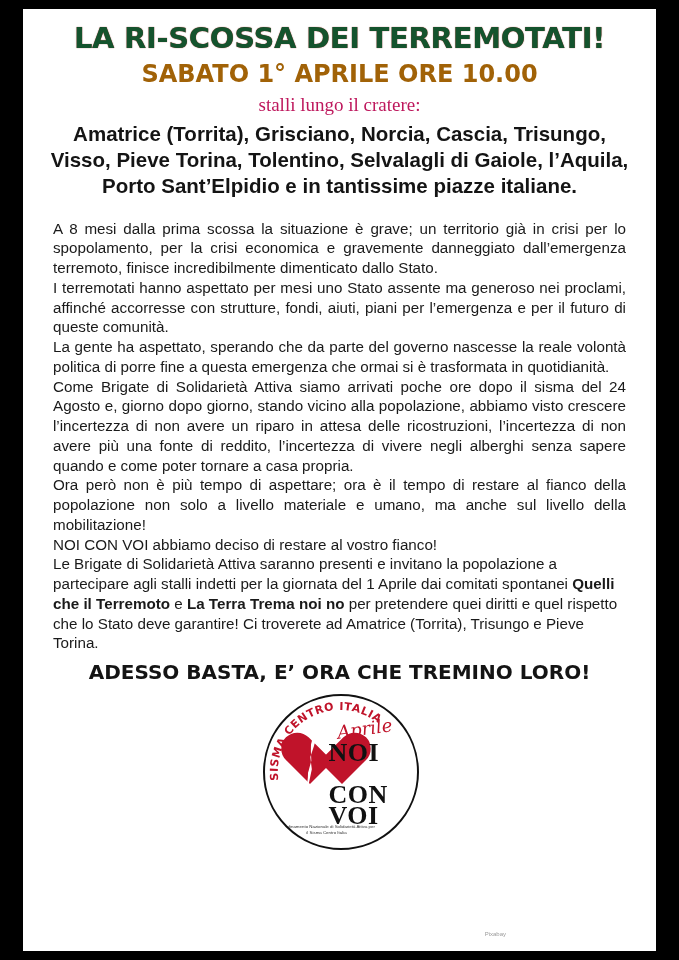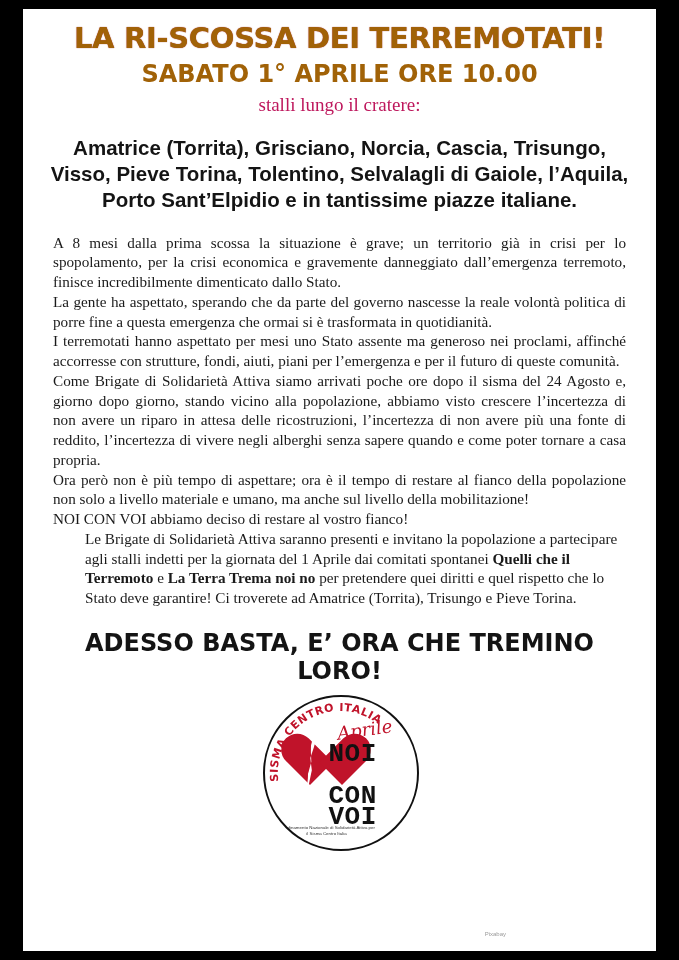--- a/index.html
+++ b/index.html
@@ -18,21 +18,21 @@
     width: 633px;
     height: 942px;
     margin: 9px auto 0 auto;
     background: #ffffff;
     box-sizing: border-box;
     padding: 14px 24px 0 24px;
     overflow: hidden;
   }
   .headline {
     text-align: center;
-    color: #a16207;
+    color: #14532d;
     font-weight: bold;
     font-size: 29px;
     letter-spacing: -0.3px;
     line-height: 1.05;
     font-family: "DejaVu Sans", sans-serif;
     text-shadow: 0 0 1px #9c1f1f;
   }
   .subhead {
     text-align: center;
     color: #a16207;
@@ -48,47 +48,47 @@
     font-size: 19px;
     margin-top: 6px;
     font-family: "Liberation Serif", serif;
   }
   .places {
     text-align: center;
     color: #141414;
     font-weight: bold;
     font-size: 20.5px;
     line-height: 1.28;
-    margin-top: 19px;
+    margin-top: 5px;
     padding: 0 2px;
     font-family: "Liberation Sans", sans-serif;
   }
   .body-text {
     margin-top: 19px;
     color: #1a1a1a;
     font-size: 15.2px;
     line-height: 1.30;
     text-align: justify;
-    font-family: Liberation Serif, serif;
+    font-family: Liberation Sans, sans-serif;
     padding: 0 6px;
   }
   .body-text p {
     margin: 0 0 0 0;
     text-align: justify;
   }
-  .body-text p:last-child { text-align: left; margin-left: 32px; }
+  .body-text p:last-child { text-align: left; }
   .bold-inline {
     font-weight: bold;
   }
   .closing {
     text-align: center;
     color: #141414;
     font-weight: bold;
-    font-size: 24px;
-    margin-top: 21px;
+    font-size: 20px;
+    margin-top: 7px;
     font-family: "DejaVu Sans", sans-serif;
   }
   .logo-area {
     position: relative;
     margin: 8px auto 0 auto;
     width: 210px;
     height: 135px;
   }
   .logo-circle {
     position: absolute;
@@ -161,21 +161,21 @@
     font-family: "DejaVu Serif", serif;
     transform: rotate(-8deg);
   }
   .logo-noi, .logo-con, .logo-voi {
     position: absolute;
     left: 64px;
     color: #111;
     font-weight: bold;
     font-size: 26px;
     line-height: 1;
-    font-family: Liberation Mono, monospace;
+    font-family: Liberation Serif, serif;
     letter-spacing: 0.5px;
   }
   .logo-noi { top: 44px; }
   .logo-con { top: 72px; margin-top: 14px; }
   .logo-voi { top: 107px; }
   .logo-footer {
     position: absolute;
     left: 12px;
     top: 128px;
     width: 100px;
@@ -202,22 +202,22 @@
   <div class="headline">LA RI-SCOSSA DEI TERREMOTATI!</div>
 
   <div class="subhead">SABATO 1° APRILE ORE 10.00</div>
 
   <div class="stalli-label">stalli lungo il cratere:</div>
 
   <div class="places">Amatrice (Torrita), Grisciano, Norcia, Cascia, Trisungo, Visso, Pieve Torina, Tolentino, Selvalagli di Gaiole, l’Aquila, Porto Sant’Elpidio e in tantissime piazze italiane.</div>
 
   <div class="body-text">
     <p>A 8 mesi dalla prima scossa la situazione è grave; un territorio già in crisi per lo spopolamento, per la crisi economica e gravemente danneggiato dall’emergenza terremoto, finisce incredibilmente dimenticato dallo Stato.</p>
+    <p>I terremotati hanno aspettato per mesi uno Stato assente ma generoso nei proclami, affinché accorresse con strutture, fondi, aiuti, piani per l’emergenza e per il futuro di queste comunità.</p>
     <p>La gente ha aspettato, sperando che da parte del governo nascesse la reale volontà politica di porre fine a questa emergenza che ormai si è trasformata in quotidianità.</p>
-    <p>I terremotati hanno aspettato per mesi uno Stato assente ma generoso nei proclami, affinché accorresse con strutture, fondi, aiuti, piani per l’emergenza e per il futuro di queste comunità.</p>
     <p>Come Brigate di Solidarietà Attiva siamo arrivati poche ore dopo il sisma del 24 Agosto e, giorno dopo giorno, stando vicino alla popolazione, abbiamo visto crescere l’incertezza di non avere un riparo in attesa delle ricostruzioni, l’incertezza di non avere più una fonte di reddito, l’incertezza di vivere negli alberghi senza sapere quando e come  poter tornare a casa propria.</p>
     <p>Ora però non è più tempo di aspettare; ora è il tempo di restare al fianco della popolazione non solo a livello materiale e umano, ma anche sul livello della mobilitazione!</p>
     <p>NOI CON VOI abbiamo deciso di restare al vostro fianco!</p>
     <p><span>Le Brigate di Solidarietà Attiva saranno presenti e invitano la popolazione a partecipare agli stalli indetti per la giornata del 1 Aprile dai comitati spontanei </span><span class="bold-inline">Quelli che il Terremoto</span><span> e </span><span class="bold-inline">La Terra Trema noi no</span><span> per pretendere quei diritti e quel rispetto che lo Stato deve garantire! Ci troverete ad Amatrice (Torrita), Trisungo e Pieve Torina.</span></p>
   </div>
 
   <div class="closing">ADESSO BASTA, E’ ORA CHE TREMINO LORO!</div>
 
   <div class="logo-area">
     <div class="logo-circle">

